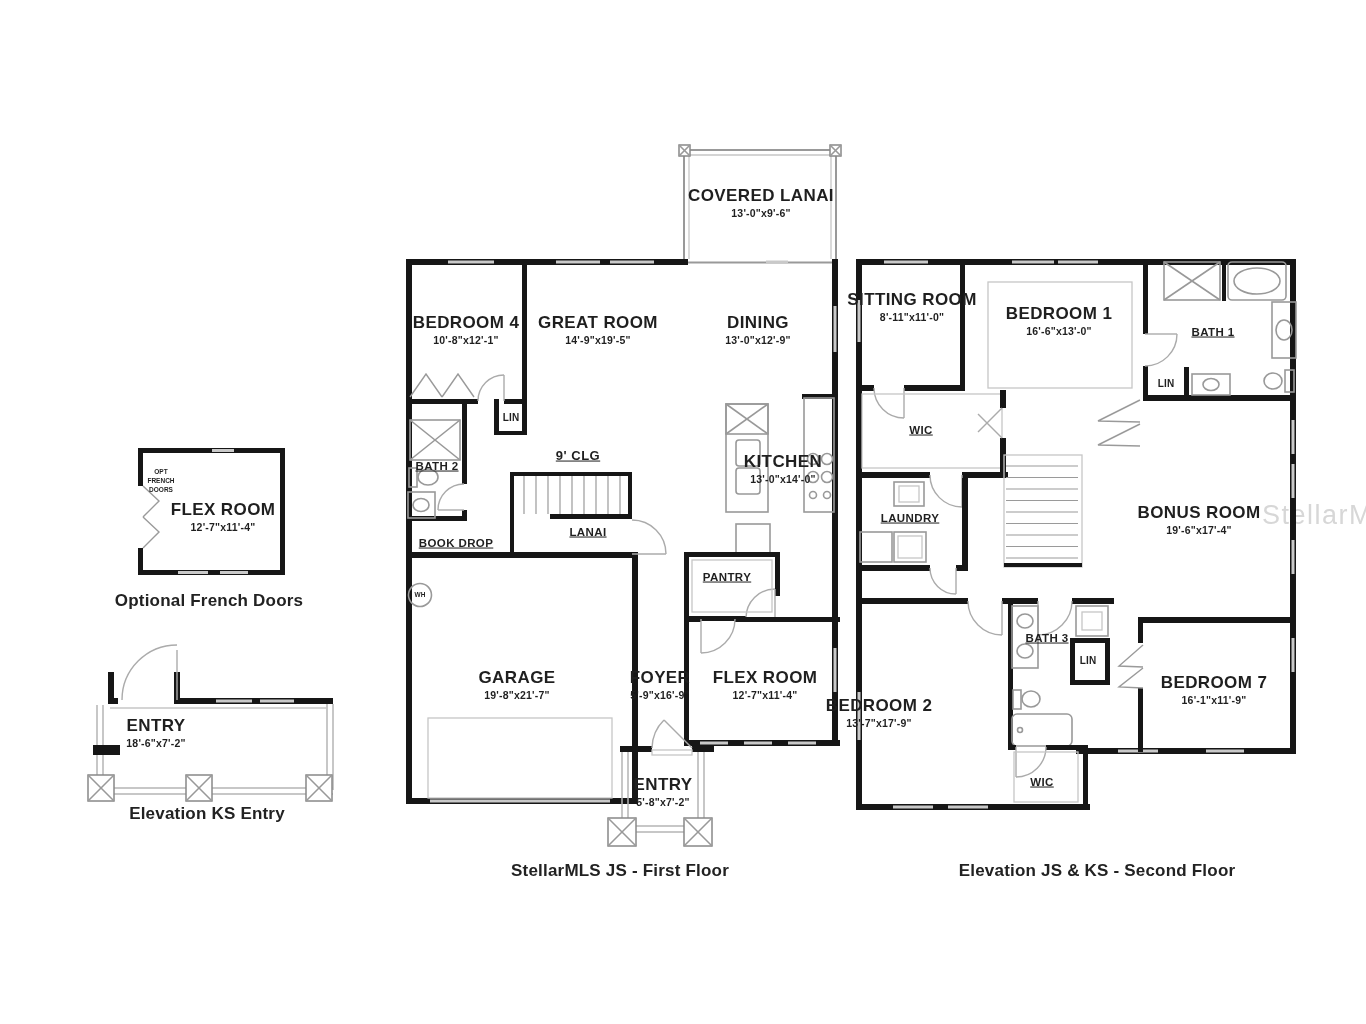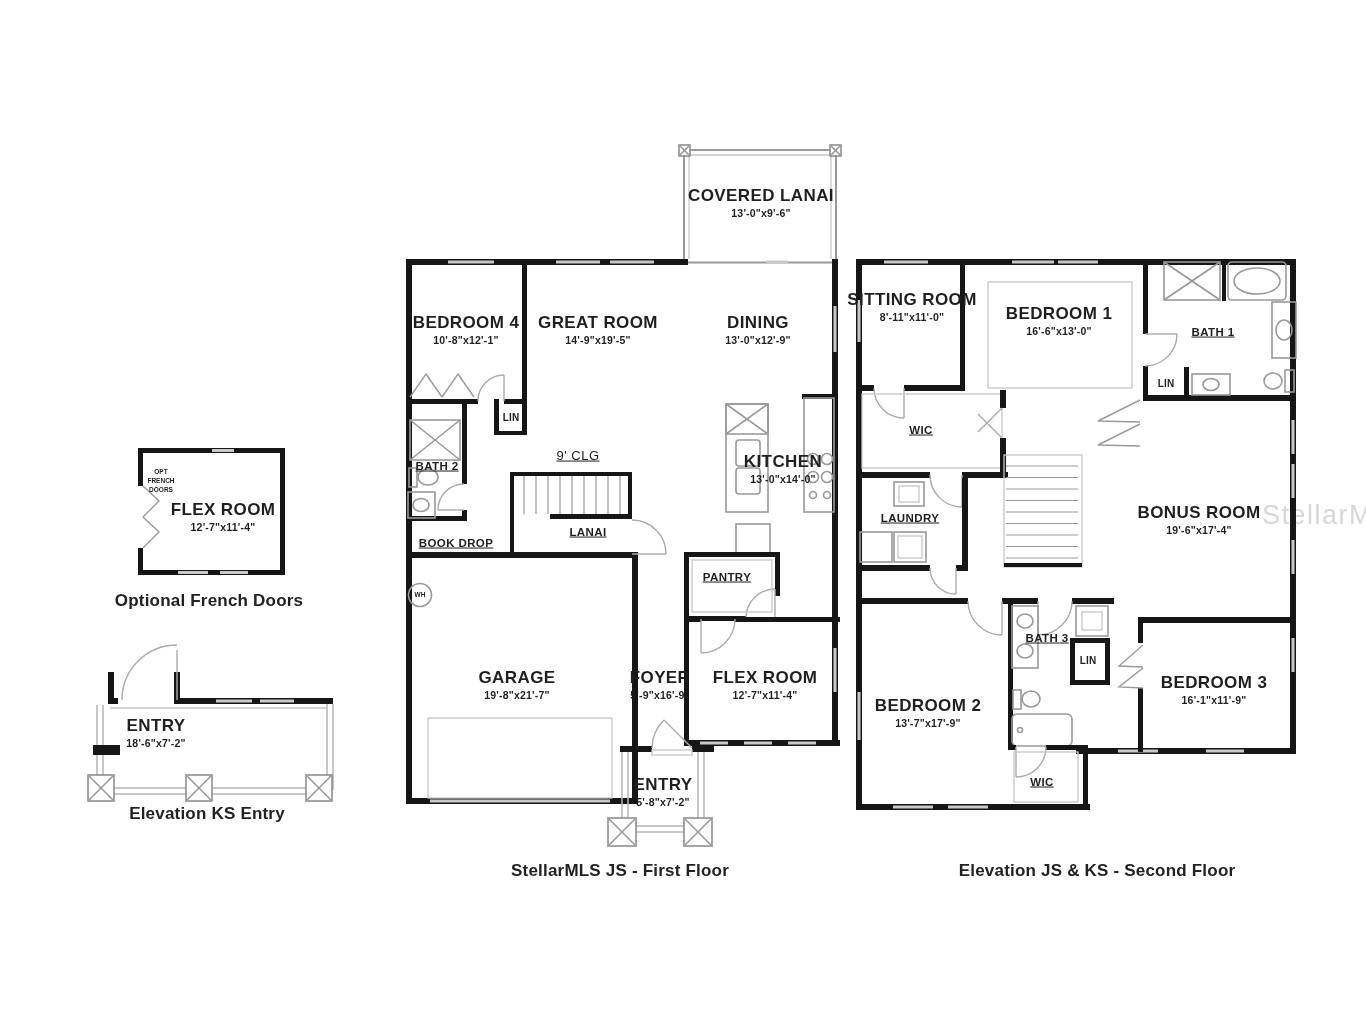--- a/index.html
+++ b/index.html
@@ -9,21 +9,21 @@
       color:#d7d7d7;font-weight:500;white-space:nowrap;z-index:1;}
   svg.plan{position:absolute;left:0;top:0;z-index:2;}
   .lbl{position:absolute;transform:translate(-50%,-50%);text-align:center;line-height:1.3;
        white-space:nowrap;z-index:3;}
   .rname{font-size:17px;font-weight:700;letter-spacing:.4px;}
   .rdims{font-size:10.5px;font-weight:600;letter-spacing:.2px;}
   .sm .rname{font-size:11.5px;text-decoration:underline;}
   .xs .rname{font-size:10px;letter-spacing:.2px;}
   .wh .rname{font-size:6.5px;letter-spacing:0;}
   .tiny{font-size:6.5px;font-weight:700;line-height:1.35;white-space:pre-line;}
-  .clg{font-size:13px;font-weight:400;text-decoration:underline;letter-spacing:.5px;}
+  .clg{font-size:13px;font-weight:700;text-decoration:underline;letter-spacing:.5px;}
   .caption{position:absolute;transform:translate(-50%,-50%);font-size:17px;font-weight:700;
            letter-spacing:.2px;white-space:nowrap;z-index:3;color:#222;}
   .wall{fill:#161616;}
   .win{fill:#c9c9c9;}
   .fx{fill:none;stroke:#999;stroke-width:1.6;}
   .fxl{fill:none;stroke:#c6c6c6;stroke-width:1.3;}
   .door{fill:none;stroke:#ababab;stroke-width:1.4;}
   .tread{stroke:#9a9a9a;stroke-width:1.2;}
   .chev{fill:none;stroke:#9a9a9a;stroke-width:1.4;}
   .porch{stroke:#b5b5b5;stroke-width:1.5;}
@@ -432,26 +432,26 @@
   <div class="lbl" style="left:1199px;top:520px">
     <div class="rname">BONUS ROOM</div>
     <div class="rdims">19'-6"x17'-4"</div>
   </div>
   <div class="lbl sm" style="left:1047px;top:638px">
     <div class="rname">BATH 3</div>
   </div>
   <div class="lbl xs" style="left:1088px;top:660px">
     <div class="rname">LIN</div>
   </div>
-  <div class="lbl" style="left:928px;top:713px">
+  <div class="lbl" style="left:879px;top:713px">
     <div class="rname">BEDROOM 2</div>
     <div class="rdims">13'-7"x17'-9"</div>
   </div>
   <div class="lbl sm" style="left:1042px;top:782px">
     <div class="rname">WIC</div>
   </div>
   <div class="lbl" style="left:1214px;top:690px">
-    <div class="rname">BEDROOM 3</div>
+    <div class="rname">BEDROOM 7</div>
     <div class="rdims">16'-1"x11'-9"</div>
   </div>
   <div class="caption" style="left:1097px;top:871px">Elevation JS &amp; KS - Second Floor</div>
 
 </div>
 
 </body></html>

